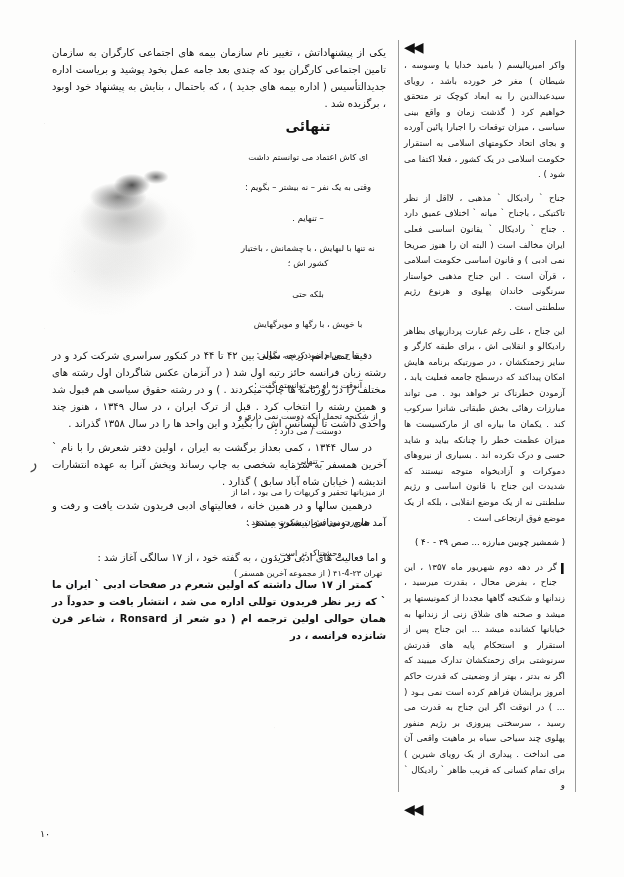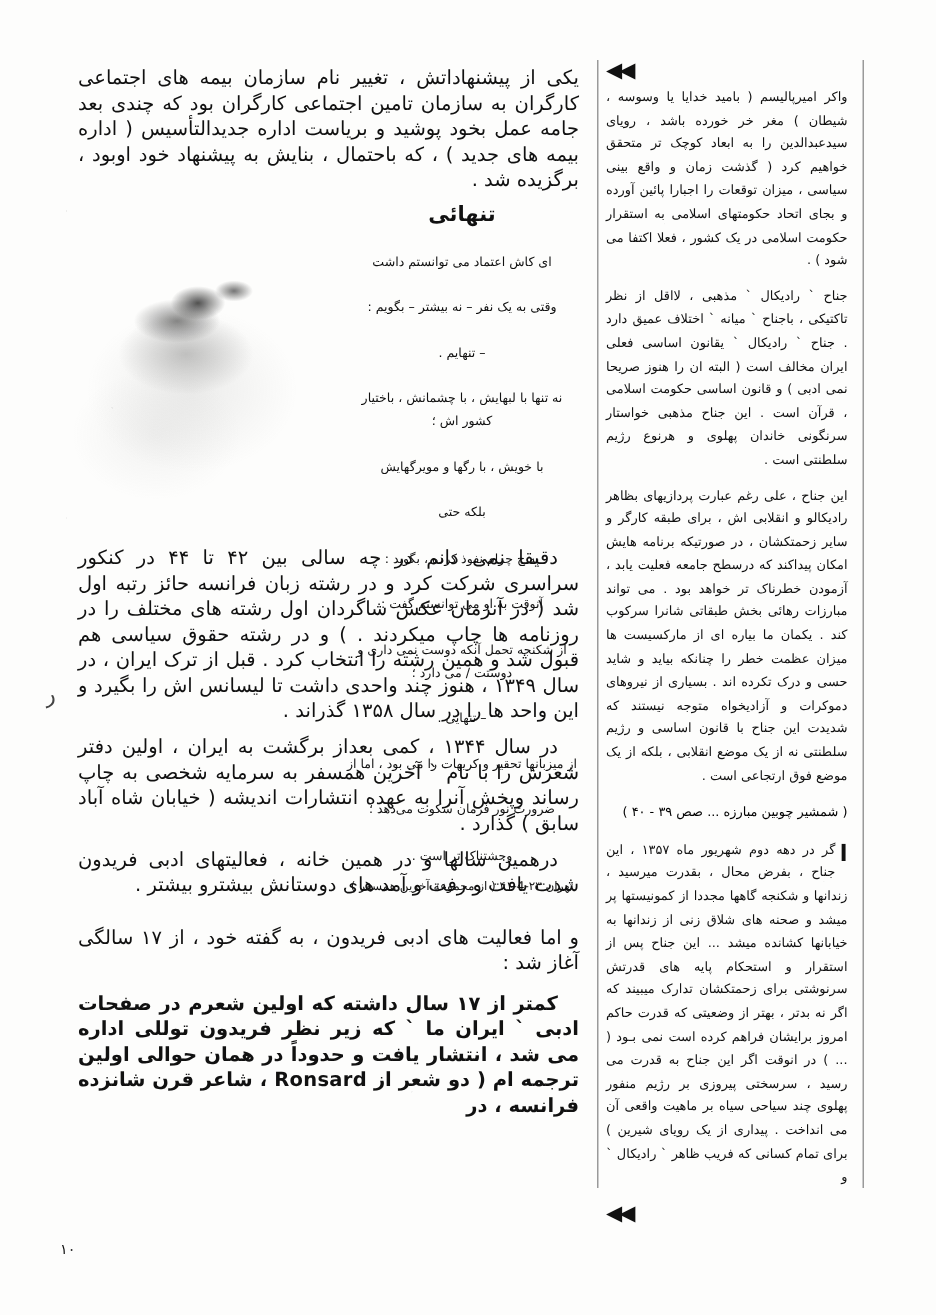--- a/index.html
+++ b/index.html
@@ -21,21 +21,21 @@
   
   .main-col {
     position: absolute;
     left: 52px;
     top: 44px;
     width: 334px;
     direction: rtl;
     text-align: justify;
   }
   .para {
-    font-size: 13px;
+    font-size: 10px;
     line-height: 17px;
     color: #111;
     margin-bottom: 7px;
     text-align: justify;
     letter-spacing: 0.2px;
   }
   .para.indent { text-indent: 14px; }
 
   
   .poem-wrap {
@@ -193,22 +193,22 @@
     <div class="para">یکی از پیشنهاداتش ، تغییر نام سازمان بیمه های اجتماعی کارگران به سازمان تامین اجتماعی کارگران بود که چندی بعد جامه عمل بخود پوشید و بریاست اداره جدیدالتأسیس ( اداره بیمه های جدید ) ، که باحتمال ، بنایش به پیشنهاد خود اوبود ، برگزیده شد .</div>
 
     <div class="poem-wrap">
       <div class="ink-image"></div>
       <div class="poem-block">
         <div class="poem-title">تنهائی</div>
         <div class="poem-line">ای کاش اعتماد می توانستم داشت</div>
         <div class="poem-line">وقتی به یک نفر – نه بیشتر – بگویم :</div>
         <div class="poem-line">– تنهایم .</div>
         <div class="poem-line wrap">نه تنها با لبهایش ، با چشمانش ، باختیار کشور اش ؛</div>
+        <div class="poem-line">بلکه حتی</div>
         <div class="poem-line">با خویش ، با رگها و مویرگهایش</div>
-        <div class="poem-line">بلکه حتی</div>
         <div class="poem-line">به ح چرام نفوذ کرده ، بگوید :</div>
         <div class="poem-line">آنوقت به او می توانستم گفت :</div>
         <div class="poem-line wrap">از شکنجه تحمل آنکه دوست نمی داری و دوستت / می دارد ؛</div>
         <div class="poem-line">– تنهایی .</div>
         <div class="poem-line wrap">از میزبانها تحقیر و کریهات را می بود ، اما از</div>
         <div class="poem-line wrap">ضرورت نور فرمان سکوت می‌دهد ؛</div>
         <div class="poem-line">وحشتناک تر است .</div>
         <div class="poem-source">تهران ۲۳-4-۴۱ ( از مجموعه آخرین همسفر )</div>
       </div>
     </div>

